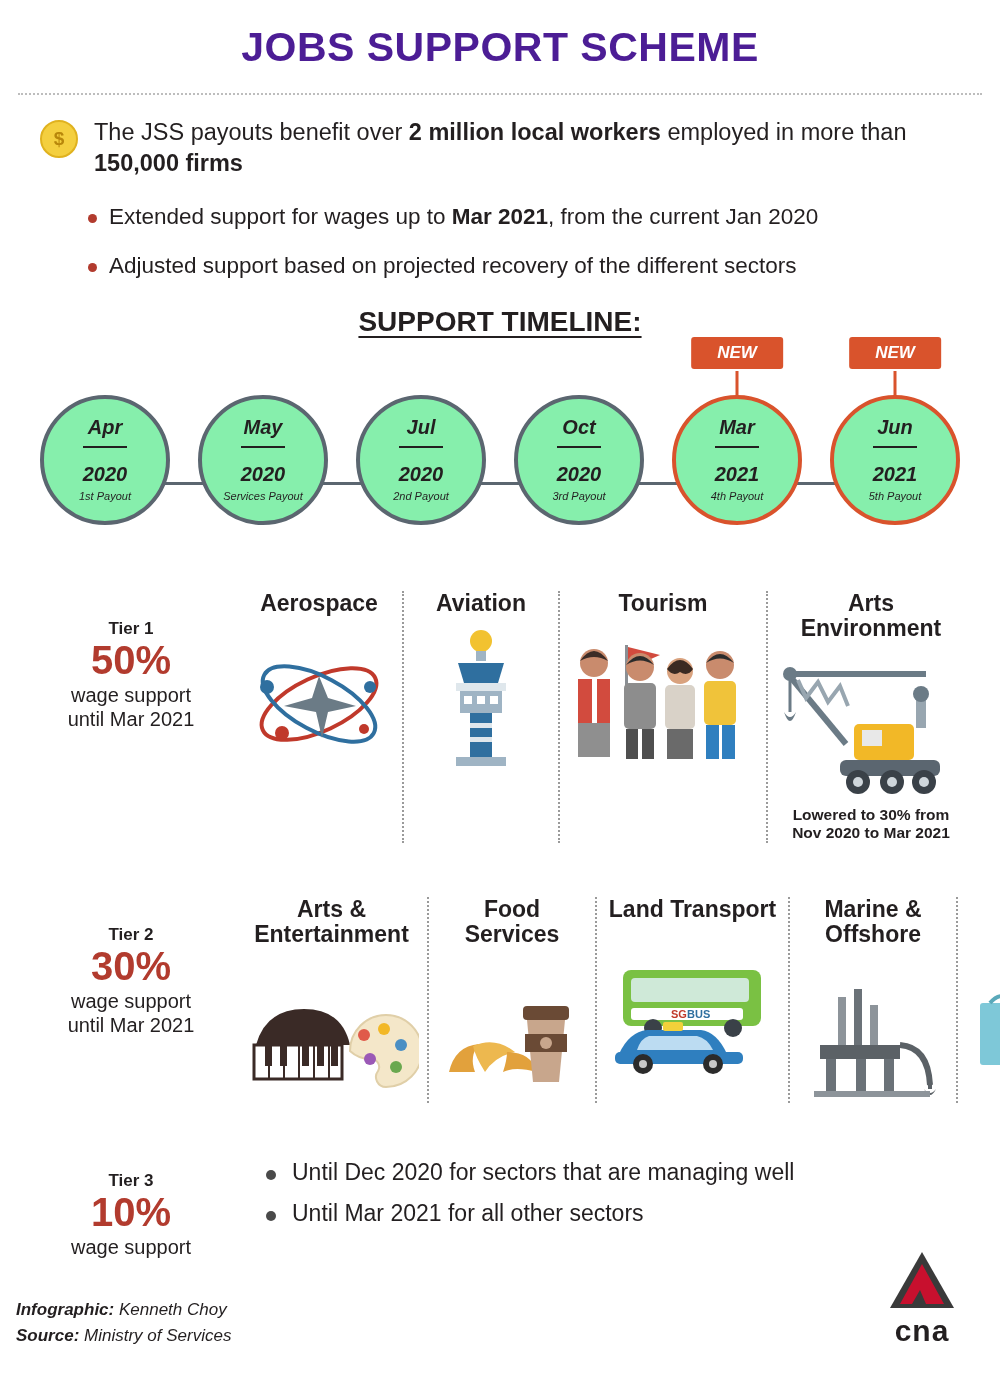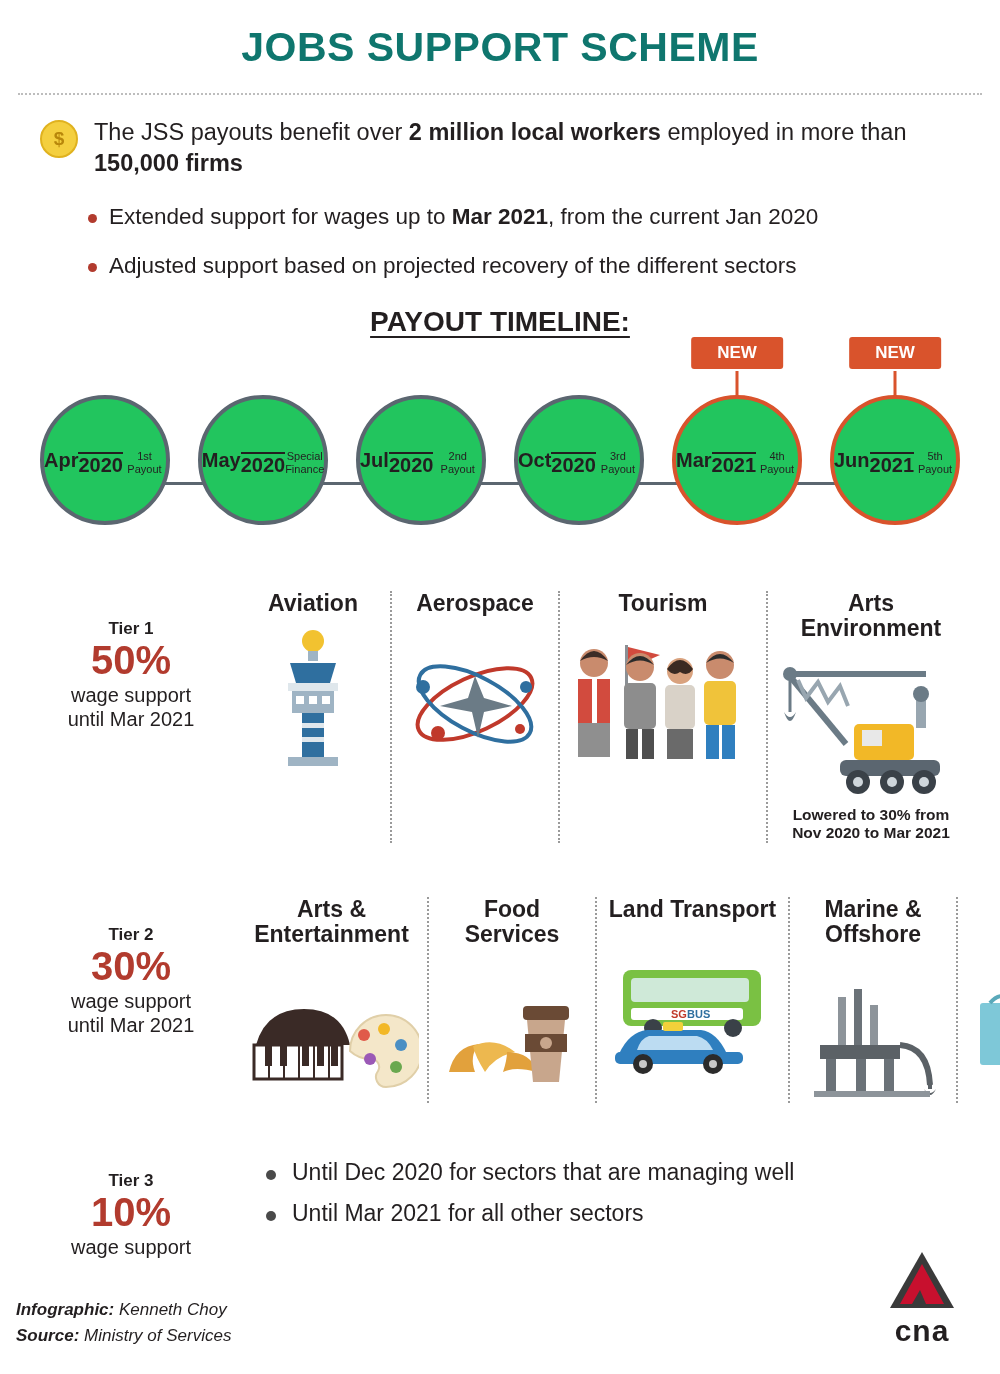--- a/index.html
+++ b/index.html
@@ -13,21 +13,21 @@
   }
   .page { position:relative; width:1000px; height:1374px; }
 
   
   .title {
     text-align:center;
     font-size:41px;
     font-weight:bold;
     letter-spacing:0.5px;
     padding-top:24px;
-    color:#0f766e;
+    color:#4c1d95;
   }
   .rule {
     border-top:2px dotted #bdbdbd;
     margin:22px 18px 0 18px;
   }
 
   
   .intro { margin:22px 40px 0 40px; display:flex; align-items:flex-start; }
   .coin {
     width:34px; height:34px; border-radius:50%;
@@ -58,28 +58,28 @@
     position:relative; margin-top:22px; height:195px;
   }
   .tl-line {
     position:absolute; top:122px; left:60px; right:60px; height:3px;
     background:#5b6670;
   }
   .nodes { position:relative; display:flex; justify-content:space-between;
            padding:0 40px; top:35px; }
   .node {
     width:130px; height:130px; border-radius:50%;
-    border:4px solid #5b6670; background:#22c55e;
-    display:flex; align-items:center; justify-content:center;
-    box-sizing:border-box; position:relative; z-index:2;
+    border:4px solid #5b6670; background:#86efac;
+    display:flex; flex-direction:column; align-items:center; justify-content:center;
+    box-sizing:border-box; position:relative; z-index:2;font-style:italic;
   }
   .node.new { border-color:#d9532c; }
   .node .mon { font-size:20px; font-weight:bold; line-height:1.05; }
   .node .yr  { font-size:20px; font-weight:bold; line-height:1.05;
-               border-top:2px solid #231f20; padding-top:1px; margin-top:8px; }
+               border-top:2px solid #231f20; padding-top:16px; margin-top:8px; }
   .node .lbl { font-size:11px; margin-top:5px; text-align:center; line-height:1.12; }
 
   .new-tag {
     position:absolute; top:-62px; left:50%; transform:translateX(-50%);
     background:#d9532c; color:#ffffff; font-size:17px; font-weight:bold;
     padding:6px 26px; border-radius:3px; white-space:nowrap;
   }
   .new-stem {
     position:absolute; top:-28px; left:50%; transform:translateX(-50%);
     width:3px; height:28px; background:#d9532c;
@@ -138,36 +138,36 @@
     <div class="bullet">
       <span class="dot"></span>
       <span class="txt"><span>Extended support for wages up to </span><b>Mar 2021</b><span>, from the current Jan 2020</span></span>
     </div>
     <div class="bullet">
       <span class="dot"></span>
       <span class="txt"><span>Adjusted support based on projected recovery of the different sectors</span></span>
     </div>
   </div>
 
-  <div class="timeline-title">PAYOUT TIMELINE:</div>
+  <div class="timeline-title">SUPPORT TIMELINE:</div>
 
   <div class="timeline">
     <div class="tl-line"></div>
     <div class="nodes">
 
       <div class="node">
         <div class="mon">Apr</div>
         <div class="yr">2020</div>
         <div class="lbl">1st Payout</div>
       </div>
 
       <div class="node">
         <div class="mon">May</div>
         <div class="yr">2020</div>
-        <div class="lbl">Special Finance</div>
+        <div class="lbl">Services Payout</div>
       </div>
 
       <div class="node">
         <div class="mon">Jul</div>
         <div class="yr">2020</div>
         <div class="lbl">2nd Payout</div>
       </div>
 
       <div class="node">
         <div class="mon">Oct</div>
@@ -195,52 +195,52 @@
   </div>
 
   <div class="tier-row">
     <div class="tier-label">
       <div class="t">Tier 1</div>
       <div class="pct">50%</div>
       <div class="sub" style="white-space:pre-line">wage support
 until Mar 2021</div>
     </div>
     <div class="sectors">
+
+      <div class="sector">
+        <h4>Aerospace</h4>
+        <div class="art">
+          <svg width="150" height="140" viewBox="0 0 150 140">
+            <ellipse cx="75" cy="72" rx="62" ry="27" fill="none" stroke="#c0392b" stroke-width="4" transform="rotate(-25 75 72)"></ellipse>
+            <ellipse cx="75" cy="72" rx="62" ry="27" fill="none" stroke="#2f6f9f" stroke-width="4" transform="rotate(28 75 72)"></ellipse>
+            <path d="M75 44 L84 66 L112 74 L84 80 L78 106 L72 80 L40 74 L68 66 Z" fill="#6b7b86"></path>
+            <circle cx="23" cy="55" r="7" fill="#2f6f9f"></circle>
+            <circle cx="126" cy="55" r="6" fill="#2f6f9f"></circle>
+            <circle cx="38" cy="101" r="7" fill="#c0392b"></circle>
+            <circle cx="120" cy="97" r="5" fill="#c0392b"></circle>
+          </svg>
+        </div>
+      </div>
 
       <div class="sector">
         <h4>Aviation</h4>
         <div class="art">
           <svg width="110" height="145" viewBox="0 0 110 145">
             <circle cx="55" cy="14" r="11" fill="#f2c230"></circle>
             <rect x="50" y="24" width="10" height="10" fill="#9fb4c4"></rect>
             <path d="M32 36 H78 L72 56 H38 Z" fill="#2f6f9f"></path>
             <rect x="30" y="56" width="50" height="8" fill="#dfe7ec"></rect>
             <rect x="34" y="64" width="42" height="22" fill="#9fb4c4"></rect>
             <rect x="38" y="69" width="8" height="8" fill="#ffffff"></rect>
             <rect x="51" y="69" width="8" height="8" fill="#ffffff"></rect>
             <rect x="64" y="69" width="8" height="8" fill="#ffffff"></rect>
             <rect x="44" y="86" width="22" height="44" fill="#2f6f9f"></rect>
             <rect x="44" y="96" width="22" height="5" fill="#dfe7ec"></rect>
             <rect x="44" y="110" width="22" height="5" fill="#dfe7ec"></rect>
             <rect x="30" y="130" width="50" height="9" fill="#9fb4c4"></rect>
-          </svg>
-        </div>
-      </div>
-
-      <div class="sector">
-        <h4>Aerospace</h4>
-        <div class="art">
-          <svg width="150" height="140" viewBox="0 0 150 140">
-            <ellipse cx="75" cy="72" rx="62" ry="27" fill="none" stroke="#c0392b" stroke-width="4" transform="rotate(-25 75 72)"></ellipse>
-            <ellipse cx="75" cy="72" rx="62" ry="27" fill="none" stroke="#2f6f9f" stroke-width="4" transform="rotate(28 75 72)"></ellipse>
-            <path d="M75 44 L84 66 L112 74 L84 80 L78 106 L72 80 L40 74 L68 66 Z" fill="#6b7b86"></path>
-            <circle cx="23" cy="55" r="7" fill="#2f6f9f"></circle>
-            <circle cx="126" cy="55" r="6" fill="#2f6f9f"></circle>
-            <circle cx="38" cy="101" r="7" fill="#c0392b"></circle>
-            <circle cx="120" cy="97" r="5" fill="#c0392b"></circle>
           </svg>
         </div>
       </div>
 
       <div class="sector">
         <h4>Tourism</h4>
         <div class="art">
           <svg width="190" height="145" viewBox="0 0 190 145">
 
             <rect x="57" y="18" width="3" height="58" fill="#8a8f94"></rect>

